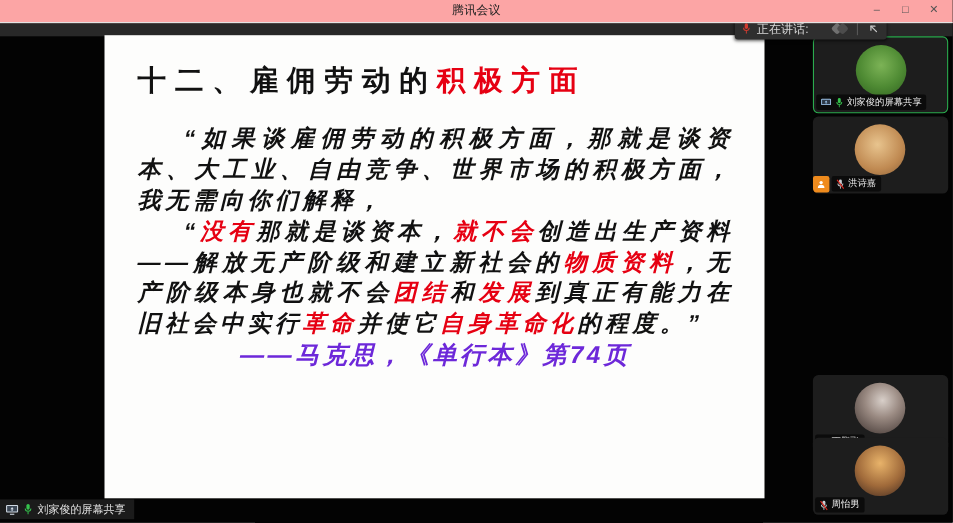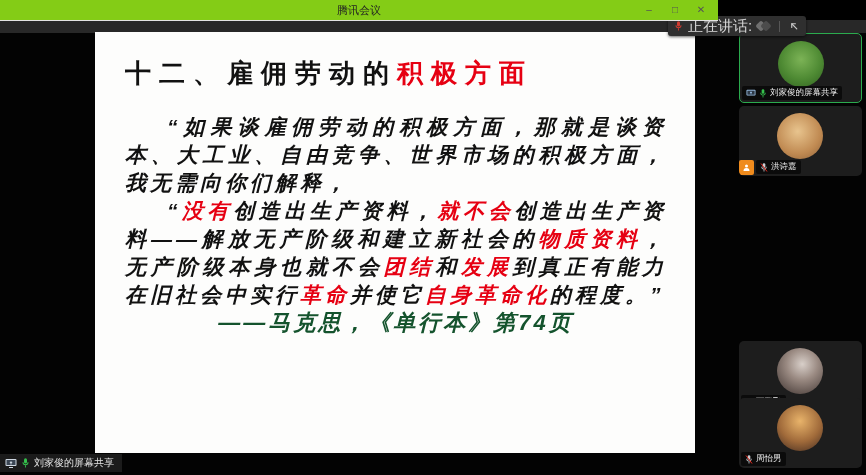--- a/index.html
+++ b/index.html
@@ -1,43 +1,43 @@
 <!DOCTYPE html>
 <html style="--slide-red: #e60012; --active-green: #2bab4e; --host-orange: #ef8b1d; --avatar-blue: #2a6be4;"><head>
 <meta charset="utf-8">
 <style>
   html,body{margin:0;padding:0;width:866px;height:475px;overflow:hidden;background:#000;
     font-family:"Liberation Sans","DejaVu Sans",sans-serif;}
   .abs{position:absolute;}
 
   
-  #titlebar{left:0;top:0;width:718px;height:20px;background:#84cc16;border-bottom:1px solid #e3e3e3;z-index:10;}
+  #titlebar{left:0;top:0;width:866px;height:20px;background:#fca5a5;border-bottom:1px solid #e3e3e3;z-index:10;}
   #tb-title{left:0;top:0;width:100%;height:20px;line-height:20px;text-align:center;font-size:11px;color:#222;}
   #tb-controls{right:6px;top:0;height:20px;display:flex;align-items:center;gap:4px;}
   .tb-btn{width:22px;height:18px;text-align:center;line-height:18px;font-size:10px;color:#555;cursor:default;}
 
   
   #stage{left:0;top:20px;width:866px;height:455px;background:#030303;}
   #topband{left:0;top:20px;width:866px;height:13px;background:#282828;}
 
   
   #slide{left:95px;top:32px;width:600px;height:421px;background:#fdfdfc;box-sizing:border-box;
     padding:24px 28px 1px 30px;}
   #slide-title{font-size:26px;font-weight:bold;letter-spacing:8px;color:#111;white-space:nowrap;}
   #slide-body{margin-top:22px;font-size:21px;font-weight:bold;line-height:28px;letter-spacing:4px;
     color:#111;text-align:justify;font-style:italic;}
   .para{text-indent:2em;margin:0;}
   .red{color:var(--slide-red);}
   #slide-cite{margin-top:0;font-size:22px;font-weight:bold;letter-spacing:3px;text-align:center;
-    text-indent:0;color:#14532d;}
+    text-indent:0;color:#6d28d9;}
 
   
   #speakbar{left:668px;top:16px;width:138px;height:20px;background:#2f2f2f;border-radius:3px;
     box-shadow:0 1px 3px rgba(0,0,0,.6);display:flex;align-items:center;padding:0 6px;gap:5px;z-index:6;box-sizing:border-box;}
-  #speakbar .txt{font-size:15px;color:#d8d8d8;white-space:nowrap;}
+  #speakbar .txt{font-size:11px;color:#d8d8d8;white-space:nowrap;}
   .logo-wrap{display:flex;margin-left:auto;align-items:center;}
   .logo-d{width:8px;height:8px;border-radius:2px;transform:rotate(45deg);}
   .logo-d1{background:#707070;}
   .logo-d2{background:#4c4c4c;margin-left:-3px;}
   .vdiv{width:1px;height:11px;background:#565656;margin:0 4px;}
 
   
   #sharebanner{left:0;top:454px;height:18px;background:#1b1b1b;display:flex;align-items:center;
     padding:0 8px 0 5px;gap:4px;z-index:6;}
   #sharebanner .txt{font-size:10px;color:#e2e2e2;white-space:nowrap;}
@@ -76,21 +76,21 @@
 </div>
 
 <div id="stage" class="abs"></div>
 <div id="topband" class="abs"></div>
 
 <div id="slide" class="abs">
   <div id="slide-title"><span>十二、雇佣劳动的</span><span class="red">积极方面</span></div>
   <div id="slide-body">
 
     <p class="para"><span>“如果谈雇佣劳动的积极方面，那就是谈资本、大工业、自由竞争、世界市场的积极方面，我无需向你们解释，</span></p>
-      <p class="para"><span>“</span><span class="red">没有</span><span>创造出生产资料，</span><span class="red">就不会</span><span>创造出生产资料——解放无产阶级和建立新社会的</span><span class="red">物质资料</span><span>，无产阶级本身也就不会</span><span class="red">团结</span><span>和</span><span class="red">发展</span><span>到真正有能力在旧社会中实行</span><span class="red">革命</span><span>并使它</span><span class="red">自身革命化</span><span>的程度。”</span></p>
+      <p class="para"><span>“</span><span class="red">没有</span><span>那就是谈资本，</span><span class="red">就不会</span><span>创造出生产资料——解放无产阶级和建立新社会的</span><span class="red">物质资料</span><span>，无产阶级本身也就不会</span><span class="red">团结</span><span>和</span><span class="red">发展</span><span>到真正有能力在旧社会中实行</span><span class="red">革命</span><span>并使它</span><span class="red">自身革命化</span><span>的程度。”</span></p>
       <p id="slide-cite" class="para">——马克思，《单行本》第74页</p>
   </div>
 </div>
 
 <div id="speakbar" class="abs">
   <span class="ic">
     <svg width="9" height="12" viewBox="0 0 24 30">
         <g fill="#d23b30">
           <rect x="8" y="2" width="8" height="14" rx="4"></rect>
           <path d="M4 13a8 8 0 0 0 16 0h-2.4a5.6 5.6 0 0 1-11.2 0z"></path>

